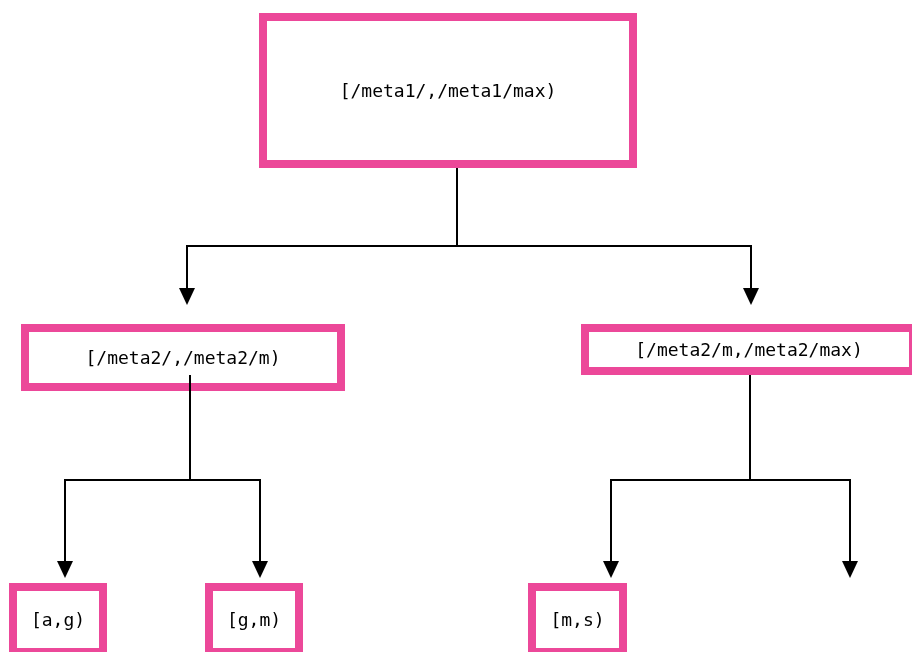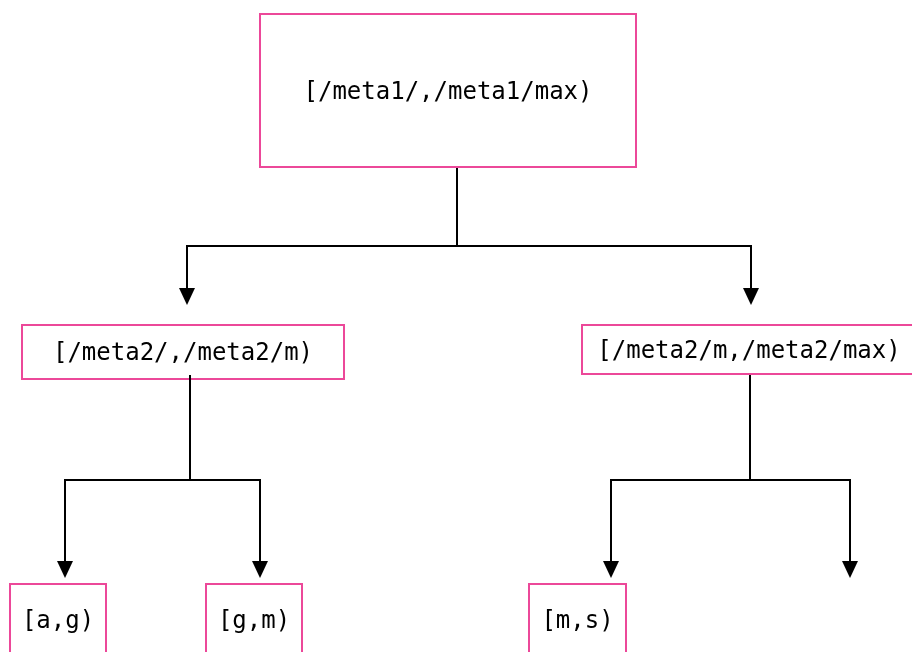--- a/index.html
+++ b/index.html
@@ -11,34 +11,34 @@
     position: relative;
     width: 912px;
     height: 652px;
     background: #ffffff;
     overflow: hidden;
     font-family: "DejaVu Sans Mono", "Liberation Mono", monospace;
   }
   .node {
     position: absolute;
     box-sizing: border-box;
-    border: 2px solid #ec4899;
+    border: 8px solid #ec4899;
     background: #ffffff;
     display: flex;
     align-items: center;
     justify-content: center;
     color: #000000;
     font-family: "DejaVu Sans Mono", "Liberation Mono", monospace;
-    font-size: 24px;
+    font-size: 18px;
     line-height: 1;
     letter-spacing: 0px;
     white-space: nowrap;
   }
   .node-root   { left: 259px; top: 13px;  width: 378px; height: 155px; }
-  .node-mid-l  { left: 21px;  top: 324px; width: 324px; height: 56px; }
+  .node-mid-l  { left: 21px;  top: 324px; width: 324px; height: 67px; }
   .node-mid-r  { left: 581px; top: 324px; width: 336px; height: 51px; }
   .node-leaf   { top: 583px; height: 73px; }
   .leaf-ag     { left: 9px;   width: 98px; }
   .leaf-gm     { left: 205px; width: 98px; }
   .leaf-ms     { left: 528px; width: 99px; }
   .leaf-smax   { left: 777px; width: 116px; }
 
   .edge-v {
     position: absolute;
     width: 2px;

